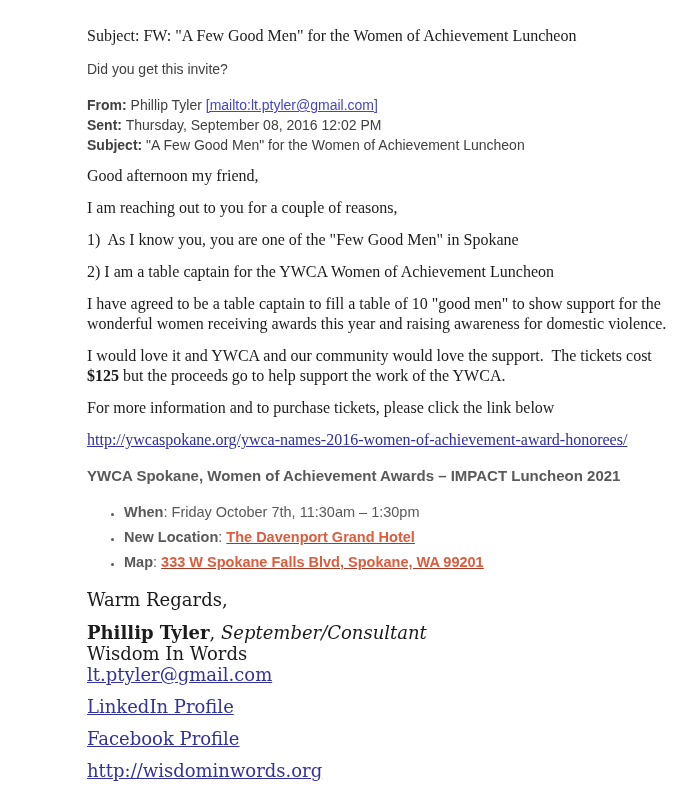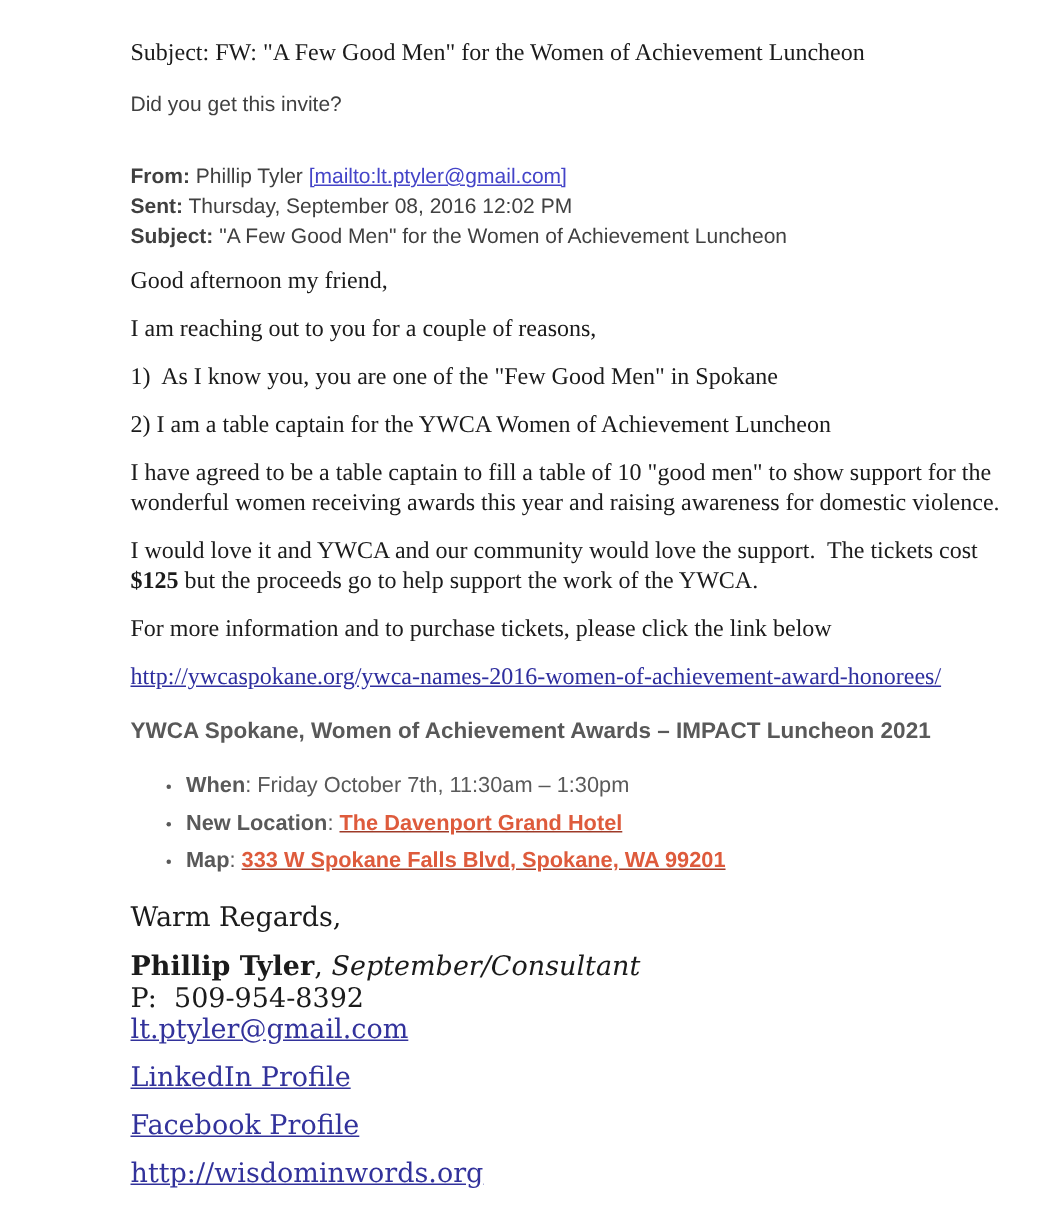--- a/index.html
+++ b/index.html
@@ -19,21 +19,21 @@
     color: var(--text-black, #1b1b1b);
     width: 600px;
     margin-bottom: 12px;
   }
   .sans {
     font-family: "Liberation Sans", sans-serif;
     font-size: 14px; line-height: 20px;
     color: var(--meta-gray, #404040);
   }
   .fw-line { margin-bottom: 13px; }
-  .question { margin-bottom: 28px; }
+  .question { margin-bottom: 16px; }
   .meta { margin-bottom: 11px; }
   .bold { font-weight: bold; }
   a { cursor: pointer; }
   .link-blue-light {
     color: var(--link-blue, #4444c8);
     text-decoration: underline;
     text-align: center;
   }
   .link-navy {
     color: var(--link-navy, #2e2e9e);
@@ -110,20 +110,20 @@
 
   <ul class="bullets">
     <li><span class="bold">When</span><span>: </span><span>Friday October 7th, 11:30am – 1:30pm</span></li>
     <li><span class="bold">New Location</span><span>: </span><a class="link-orange">The Davenport Grand Hotel</a></li>
     <li><span class="bold">Map</span><span>: </span><a class="link-orange">333 W Spokane Falls Blvd, Spokane, WA 99201</a></li>
   </ul>
 
   <div class="sig">
     <p class="closing">Warm Regards,</p>
     <p class="sig-line"><span class="bold">Phillip Tyler</span><span>, </span><em>September/Consultant</em></p>
-    <p class="sig-line">P:  509-954-8392</p>
+    <p class="sig-line">Wisdom In Words</p>
     <p class="sig-line"><a class="link-georgia-blue">lt.ptyler@gmail.com</a></p>
     <p class="sig-link"><a class="link-georgia-blue">LinkedIn Profile</a></p>
     <p class="sig-link"><a class="link-georgia-blue">Facebook Profile</a></p>
     <p class="sig-link"><a class="link-georgia-blue">http://wisdominwords.org</a></p>
   </div>
 
 </div>
 
 </body></html>

